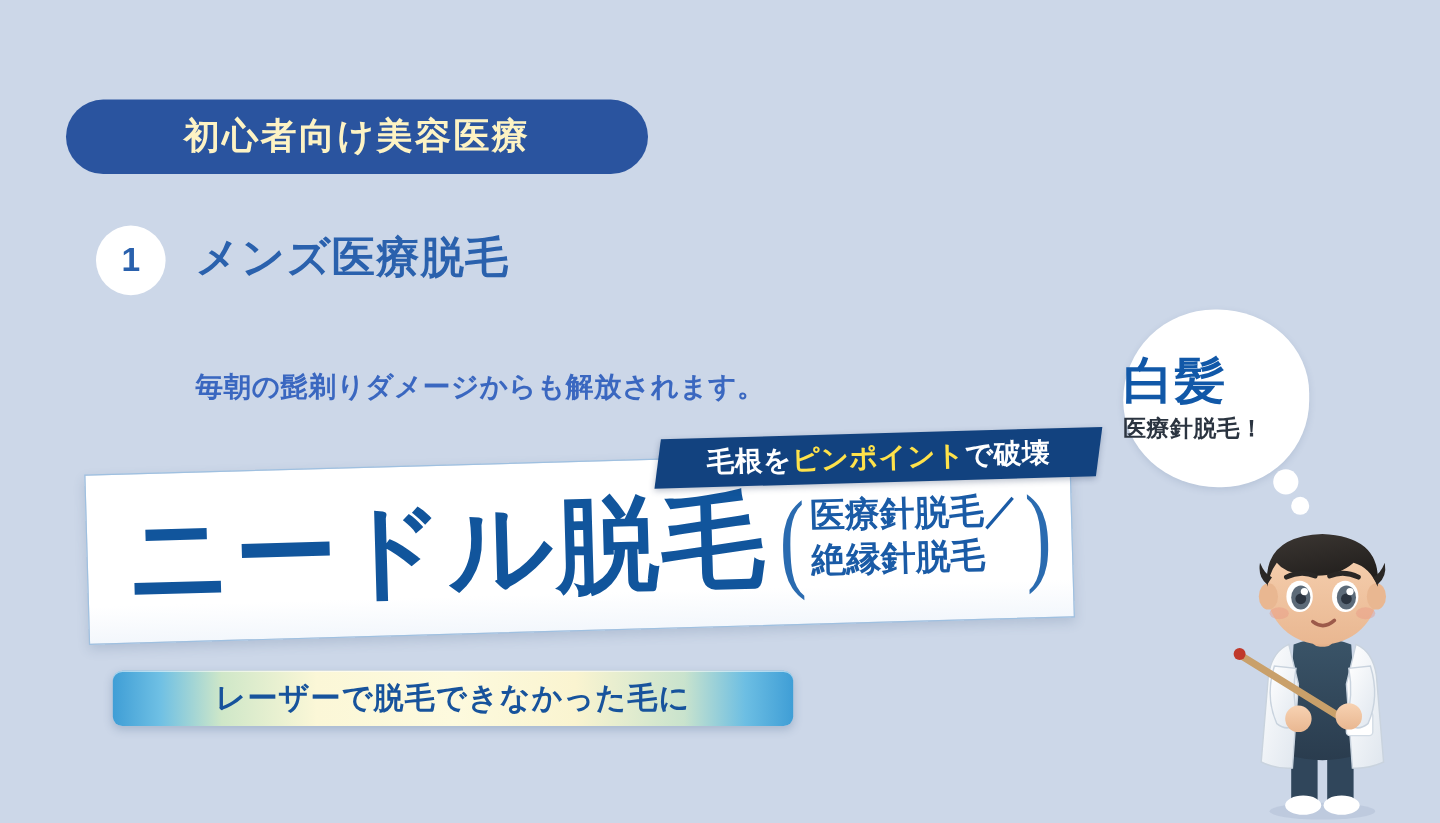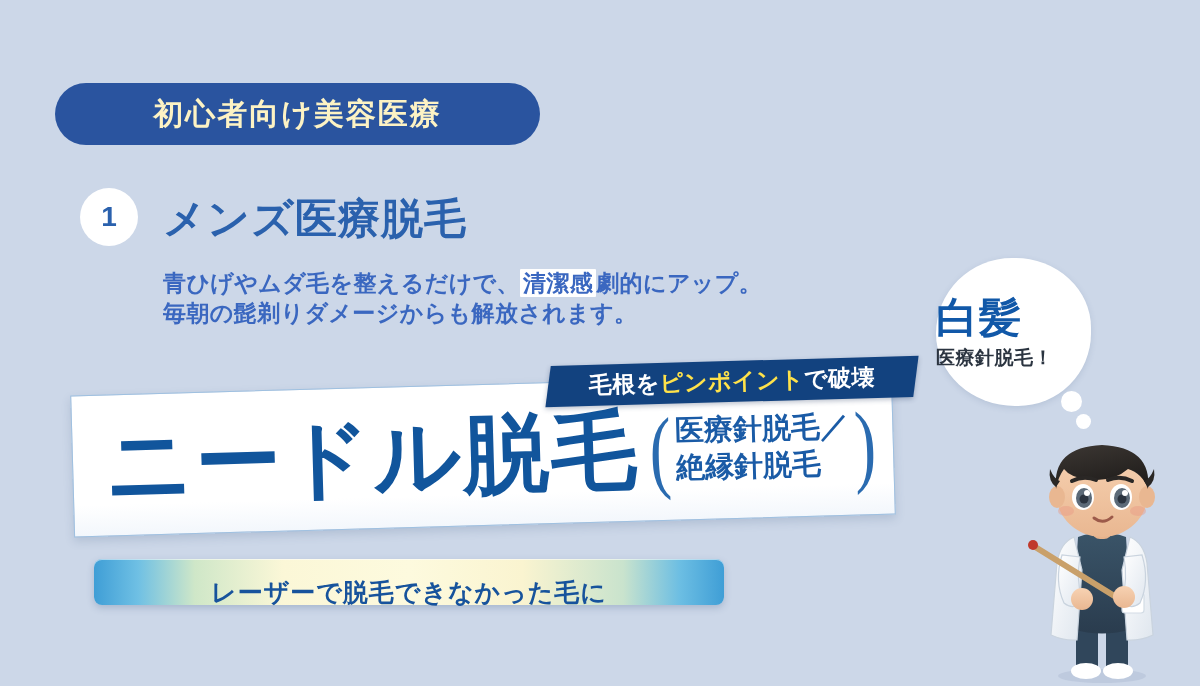--- a/index.html
+++ b/index.html
@@ -61,40 +61,40 @@
     color: #2a61ad;
     font-size: 28px;
     font-weight: 700;
     line-height: 1;
   }
   .headline {
     position: absolute;
     left: 163px;
     top: 190px;
     color: #2a61ad;
-    font-size: 42px;
+    font-size: 36px;
     font-weight: 700;
     letter-spacing: 1px;
     line-height: 1.4;
     white-space: nowrap;
   }
 
   
   .body-line {
     position: absolute;
     left: 163px;
     color: #3a67c0;
     font-size: 23px;
     font-weight: 700;
     letter-spacing: 0.4px;
     line-height: 1.4;
     white-space: nowrap;
   }
   .body-line.l1 { top: 267px; }
-  .body-line.l2 { top: 297px; }
+  .body-line.l2 { top: 307px; font-family: Liberation Serif, serif; }
   .hl {
     background: #ffffff;
     padding: 1px 3px;
     border-radius: 1px;
   }
 
   
   .title-card {
     position: absolute;
     left: 72px;
@@ -177,36 +177,36 @@
     line-height: 1;
     white-space: nowrap;
   }
   .ribbon-text .accent { color: #ffe24a; }
 
   
   .bottom-banner {
     position: absolute;
     left: 94px;
     top: 559px;
-    width: 630px;
+    width: 567px;
     height: 46px;
     border-radius: 8px;
     background: linear-gradient(90deg,
         #3f9ed6 0%,
         #6fc0e4 7%,
         #cfe7c8 16%,
         #fbf7d7 30%,
         #fdfade 50%,
         #faf4d0 68%,
         #c9e3cd 84%,
         #6cbee3 93%,
         #3f9ed6 100%);
     box-shadow: 0 3px 7px rgba(60,90,130,0.25), inset 0 1px 0 rgba(255,255,255,0.55);
     display: flex;
-    align-items: flex-end;
+    align-items: center;
     justify-content: center;
   }
   .bottom-banner .bb-text {
     color: #17539c;
     font-size: 25px;
     font-weight: 700;
     letter-spacing: 1px;
     line-height: 1;
     white-space: nowrap;
   }
@@ -267,23 +267,20 @@
 
   <div class="badge-pill">
     <span class="badge-text">初心者向け美容医療</span>
   </div>
 
   <div class="num-circle">
     <span class="num">1</span>
   </div>
   <div class="headline">メンズ医療脱毛</div>
 
-  <div class="body-line l1">
-    <span>青ひげやムダ毛を整えるだけで、</span><span class="hl">清潔感</span><span>劇的にアップ。</span>
-  </div>
   <div class="body-line l2">毎朝の髭剃りダメージからも解放されます。</div>
 
   <div class="title-card">
     <div class="title-card-inner">
       <span class="title-main">ニードル脱毛</span>
       <span class="title-paren">
         <span class="paren-mark">(</span>
         <span class="paren-stack">
           <span>医療針脱毛／</span>
           <span>絶縁針脱毛</span>

